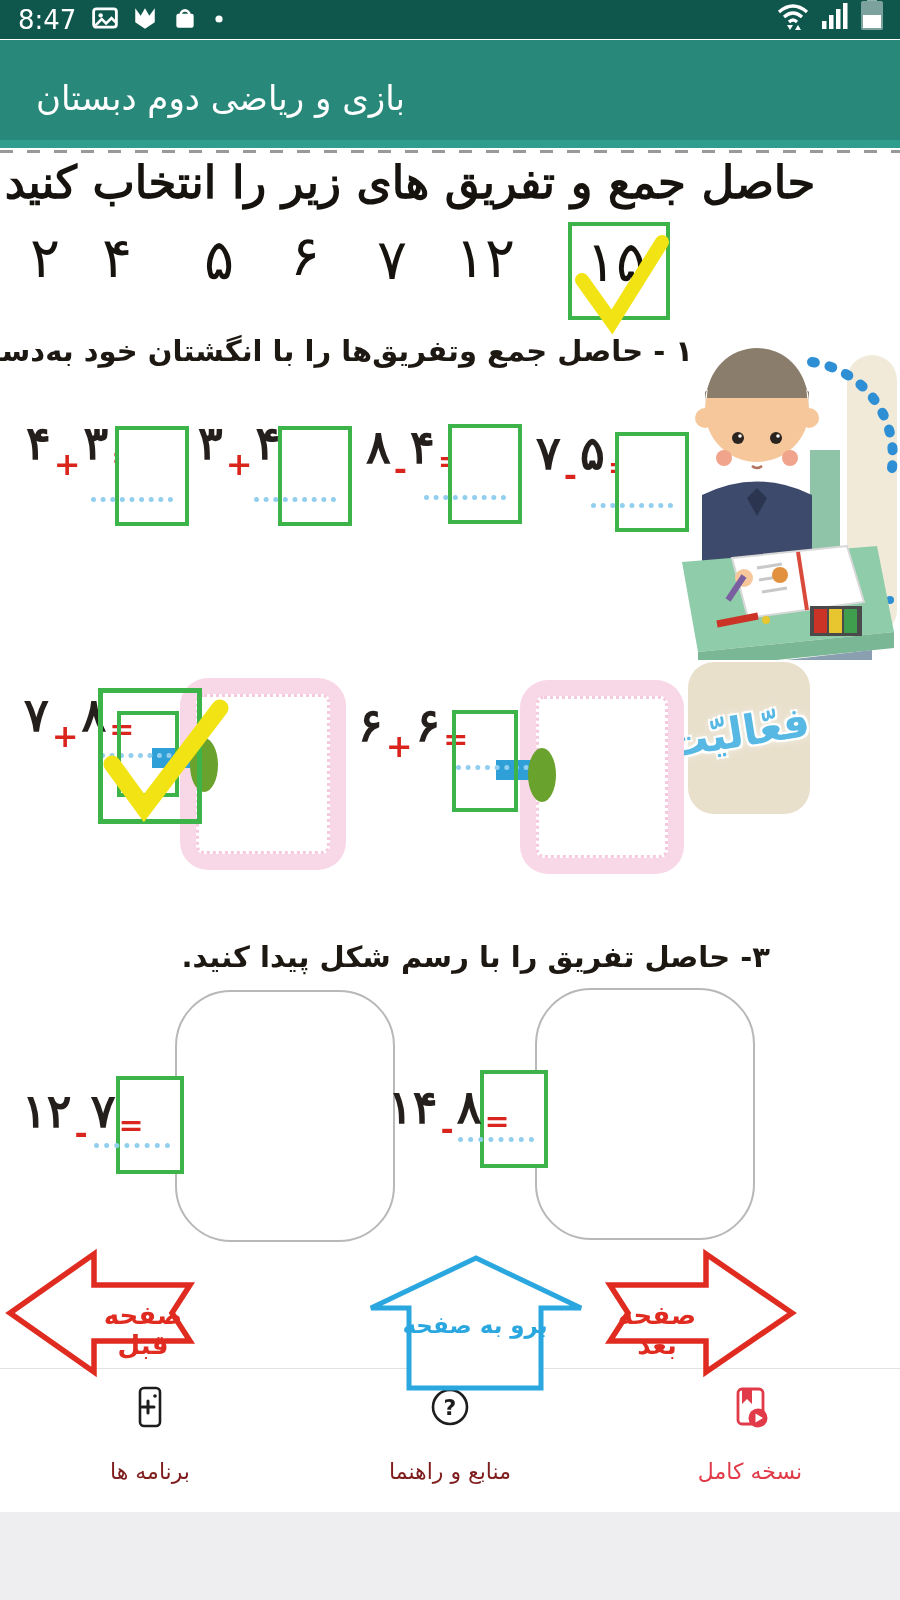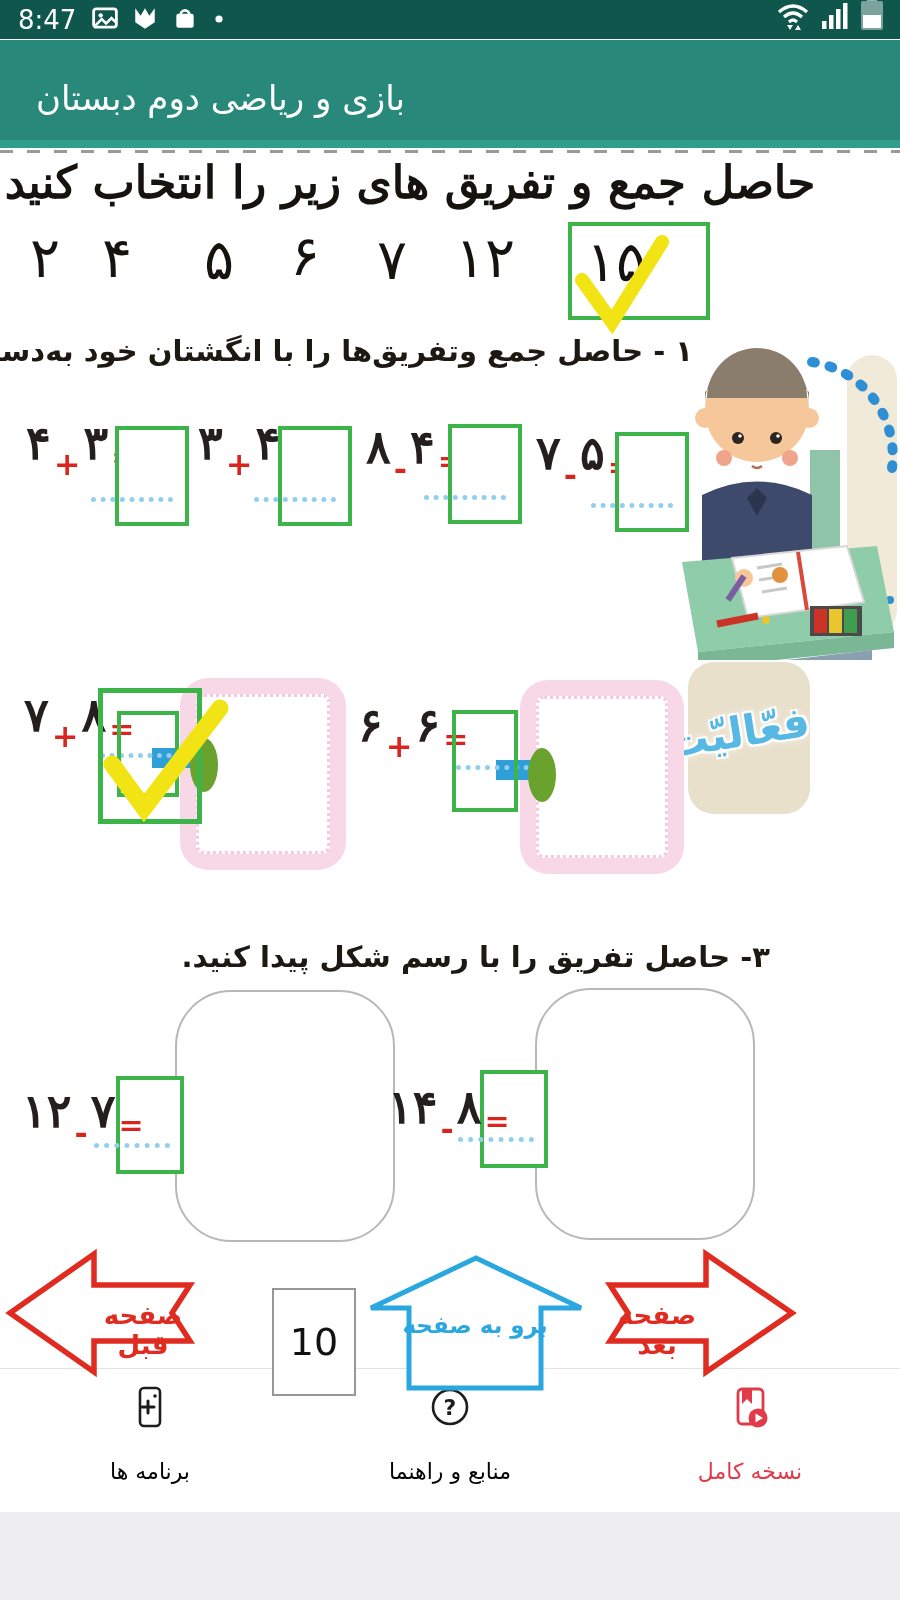--- a/index.html
+++ b/index.html
@@ -52,21 +52,21 @@
   
   .pager-label{font-size:26px;font-weight:700;color:#e02b20;text-align:center;}
   .goto-label{font-size:23px;font-weight:700;color:#2ba7e0;text-align:center;}
   .page-input{left:272px;top:1288px;width:80px;height:104px;background:#fff;border:2px solid #979797;
      display:flex;align-items:center;justify-content:center;font-size:38px;color:#111;}
 
   
   .bottom-nav{left:0;top:1368px;width:900px;height:144px;background:#fff;border-top:1px solid #e2e2e2;
      display:flex;}
   .nav-item{flex:1;display:flex;flex-direction:column;align-items:center;padding-top:16px;gap:24px;}
-  .nav-label{font-size:22px;color:#000000;}
+  .nav-label{font-size:22px;color:#7f1d1d;}
   .nav-item.active .nav-label{color:#e13b49;}
 
   
   .android-bar{left:0;top:1512px;width:900px;height:88px;background:#eeeef0;}
   .rtl{direction:rtl;}
 </style>
 </head>
 <body>
 
 <div class="screen">
@@ -133,21 +133,21 @@
   <div class="abs scan-dots"></div>
 
   <div class="abs instruction rtl">حاصل جمع و تفریق های زیر را انتخاب کنید</div>
 
   <div class="abs choice" style="left:30px;top:230px;">۲</div>
   <div class="abs choice" style="left:102px;top:230px;">۴</div>
   <div class="abs choice" style="left:204px;top:232px;">۵</div>
   <div class="abs choice" style="left:290px;top:228px;">۶</div>
   <div class="abs choice" style="left:377px;top:232px;">۷</div>
   <div class="abs choice" style="left:455px;top:230px;">۱۲</div>
-  <div class="abs sel-box" style="left:568px;top:222px;width:94px;height:90px;padding-left:40px;">
+  <div class="abs sel-box" style="left:568px;top:222px;width:94px;height:90px;">
     <div class="choice" style="position:absolute;left:14px;top:8px;">۱۵</div>
     <svg style="position:absolute;left:-4px;top:4px;overflow:visible;" width="104" height="108" viewBox="0 0 104 108">
       <polyline points="14,50 44,92 94,12" fill="none" stroke="#f2e414" stroke-width="14" stroke-linecap="round"></polyline>
     </svg>
   </div>
 
   <div class="abs" style="left:662px;top:300px;">
     <svg width="238" height="360" viewBox="0 0 238 360">
       <rect x="185" y="55" width="50" height="280" rx="25" fill="#f1ead9"></rect>
       <path d="M150,62 A95,95 0 0 1 230,168" fill="none" stroke="#2f8fd4" stroke-width="10" stroke-dasharray="3 15" stroke-linecap="round"></path>
@@ -291,23 +291,20 @@
   </div>
   <div class="abs ansbox" style="left:480px;top:1070px;width:60px;height:90px;z-index:2;">
     <div class="dots" style="position:absolute;left:-26px;right:10px;bottom:22px;"></div>
   </div>
 
   <svg class="abs" style="left:4px;top:1248px;z-index:7;" width="192" height="136" viewBox="0 0 192 136">
     <polygon points="6,65 90,6 90,37 186,37 168,65 186,93 90,93 90,124" fill="#ffffff" stroke="#e02b20" stroke-width="5.5" stroke-linejoin="miter"></polygon>
   </svg>
   <div class="abs pager-label rtl" style="left:96px;top:1300px;width:94px;z-index:8;">صفحه قبل</div>
 
-  <div class="abs page-input" style="z-index:7;">
-    <span>10</span>
-  </div>
 
   <svg class="abs" style="left:365px;top:1254px;z-index:7;" width="222" height="138" viewBox="0 0 222 138">
     <polygon points="111,4 216,54 176,54 176,134 44,134 44,54 6,54" fill="#ffffff" stroke="#2ba7e0" stroke-width="5" stroke-linejoin="miter"></polygon>
   </svg>
   <div class="abs goto-label rtl" style="left:385px;top:1312px;width:180px;z-index:8;">برو به صفحه</div>
 
   <svg class="abs" style="left:602px;top:1248px;z-index:7;" width="196" height="136" viewBox="0 0 196 136">
     <polygon points="190,65 104,6 104,37 8,37 26,65 8,93 104,93 104,124" fill="#ffffff" stroke="#e02b20" stroke-width="5.5" stroke-linejoin="miter"></polygon>
   </svg>
   <div class="abs pager-label rtl" style="left:610px;top:1300px;width:94px;z-index:8;">صفحه بعد</div>

